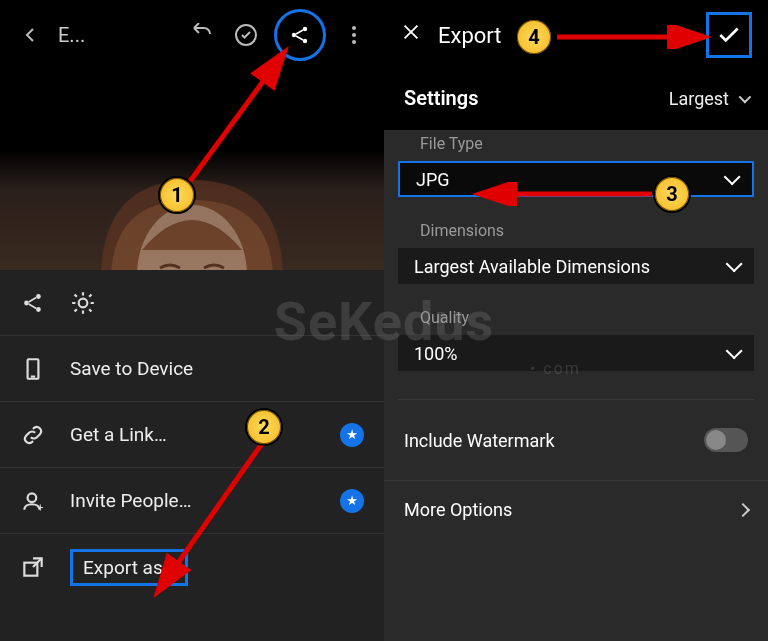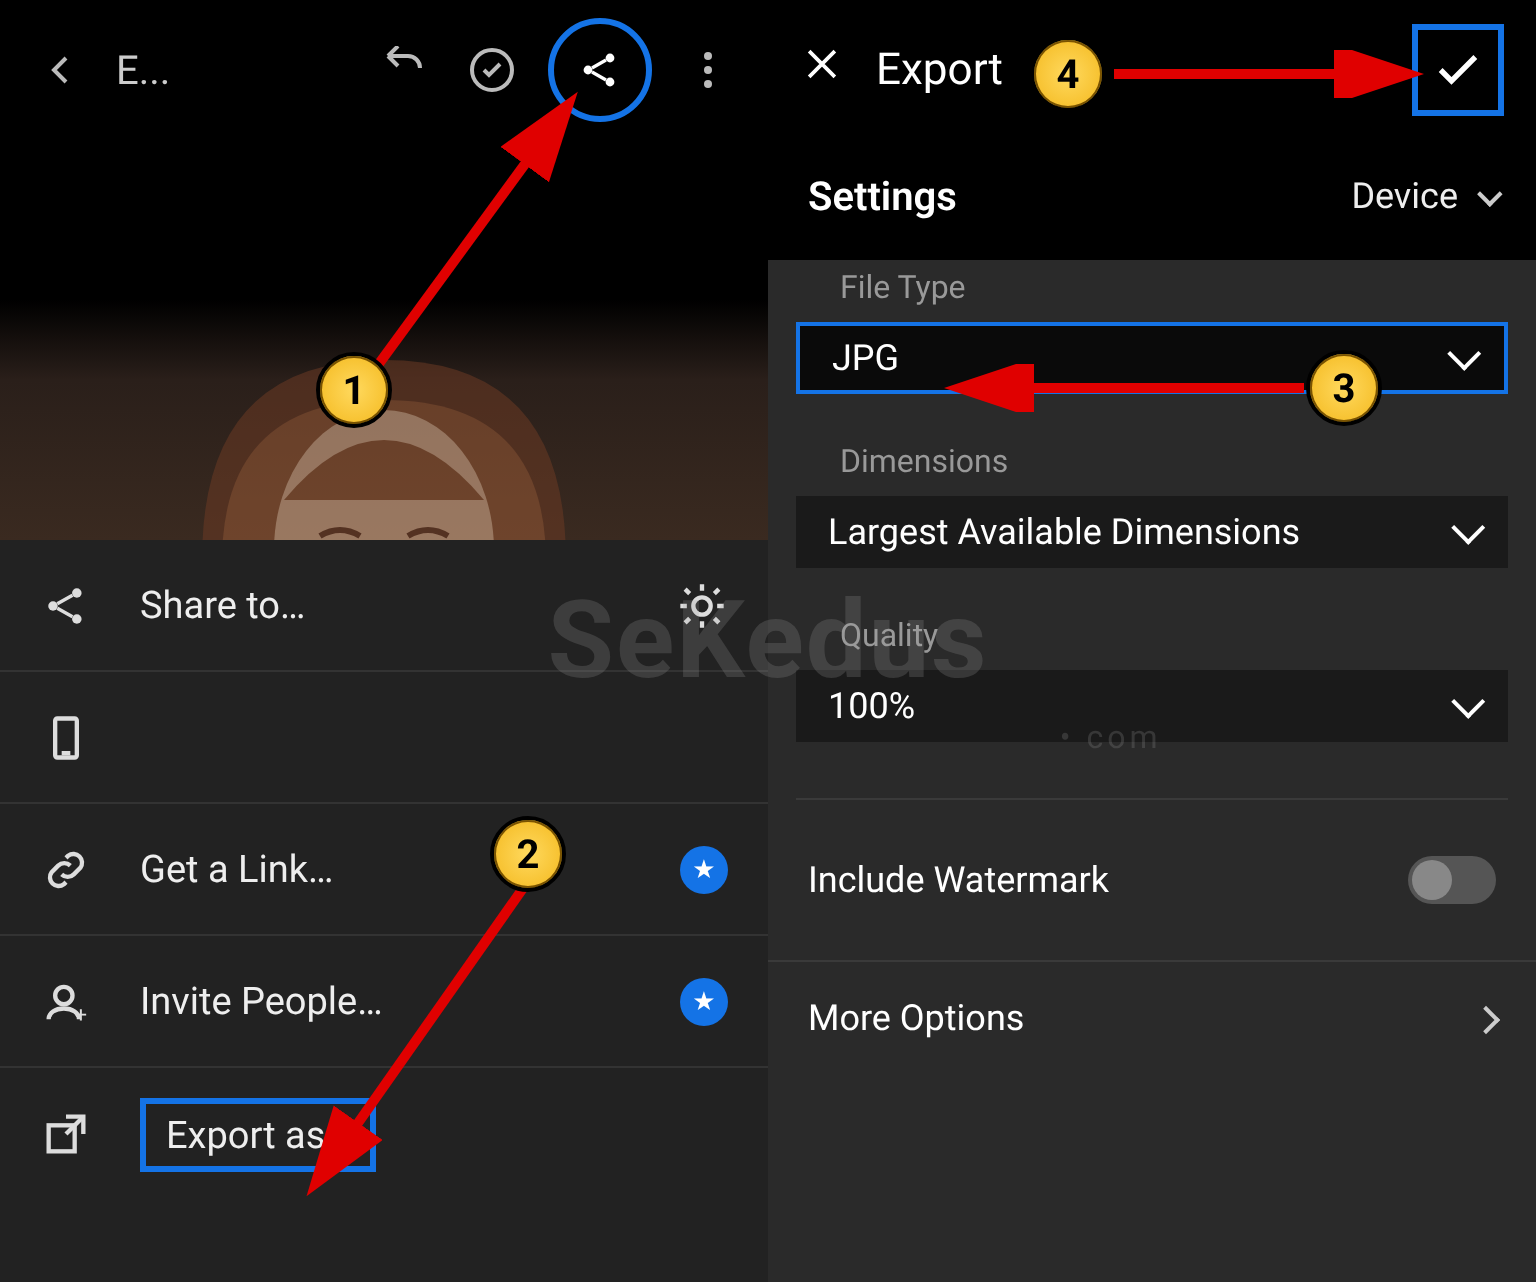--- a/index.html
+++ b/index.html
@@ -337,31 +337,31 @@
   </div>
 
   <div class="sheet">
     <div class="sheet-row">
       <svg viewBox="0 0 24 24" fill="#ddd">
           <circle cx="6" cy="12" r="2.2"></circle>
           <circle cx="17" cy="6" r="2.2"></circle>
           <circle cx="17" cy="18" r="2.2"></circle>
           <path d="M8 11l7-4M8 13l7 4" stroke="#ddd" stroke-width="1.6"></path>
         </svg>
-      <span class="label">Share to…</span>
       <svg class="gear-right" viewBox="0 0 24 24" fill="#ddd">
           <path d="M12 8a4 4 0 100 8 4 4 0 000-8z" fill="none" stroke="#ddd" stroke-width="2"></path>
           <path d="M12 2v3M12 19v3M4.2 4.2l2.1 2.1M17.7 17.7l2.1 2.1M2 12h3M19 12h3M4.2 19.8l2.1-2.1M17.7 6.3l2.1-2.1" stroke="#ddd" stroke-width="2"></path>
         </svg>
     </div>
     <div class="sheet-row">
       <svg viewBox="0 0 24 24" fill="none" stroke="#ddd" stroke-width="2">
           <rect x="7" y="3" width="10" height="18" rx="1"></rect>
           <line x1="10" y1="19" x2="14" y2="19"></line>
         </svg>
+      <span class="label">Save to Device</span>
     </div>
     <div class="sheet-row">
       <svg viewBox="0 0 24 24" fill="none" stroke="#ddd" stroke-width="2">
           <path d="M10 14a4 4 0 005.6 0l3-3a4 4 0 00-5.6-5.6l-1 1"></path>
           <path d="M14 10a4 4 0 00-5.6 0l-3 3a4 4 0 005.6 5.6l1-1"></path>
         </svg>
       <span class="label">Get a Link…</span>
       <div class="star-badge">★</div>
     </div>
     <div class="sheet-row">
@@ -394,21 +394,21 @@
     <span class="export-title">Export</span>
     <div class="check-box">
       <svg viewBox="0 0 24 24" fill="none" stroke="#fff" stroke-width="2.5">
           <path d="M4 12l5 5L20 6"></path>
         </svg>
     </div>
   </div>
 
   <div class="settings-header">
     <span class="h">Settings</span>
-    <span class="preset-lbl">Device</span>
+    <span class="preset-lbl">Largest</span>
     <span class="chev-sm"></span>
   </div>
 
   <div class="field-label">File Type</div>
   <div class="dropdown outlined">
     <span class="val">JPG</span>
     <span class="chev"></span>
   </div>
 
   <div class="field-label">Dimensions</div>

